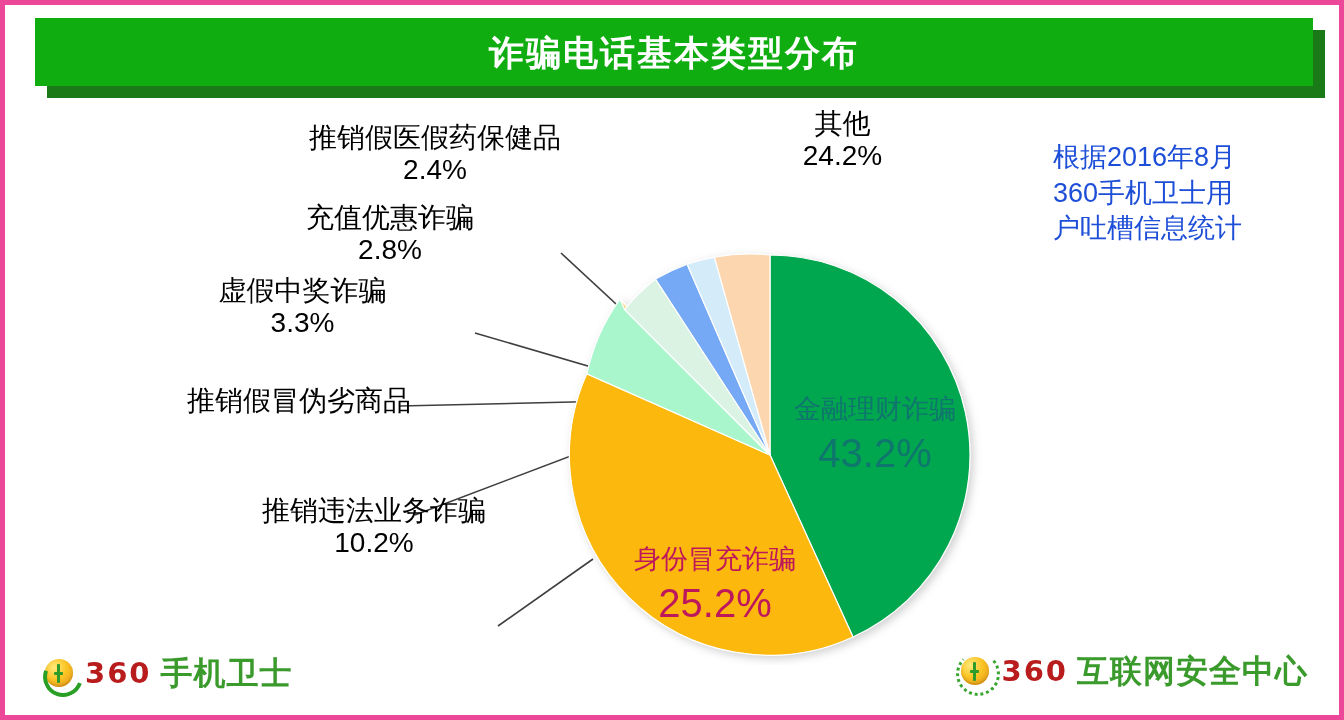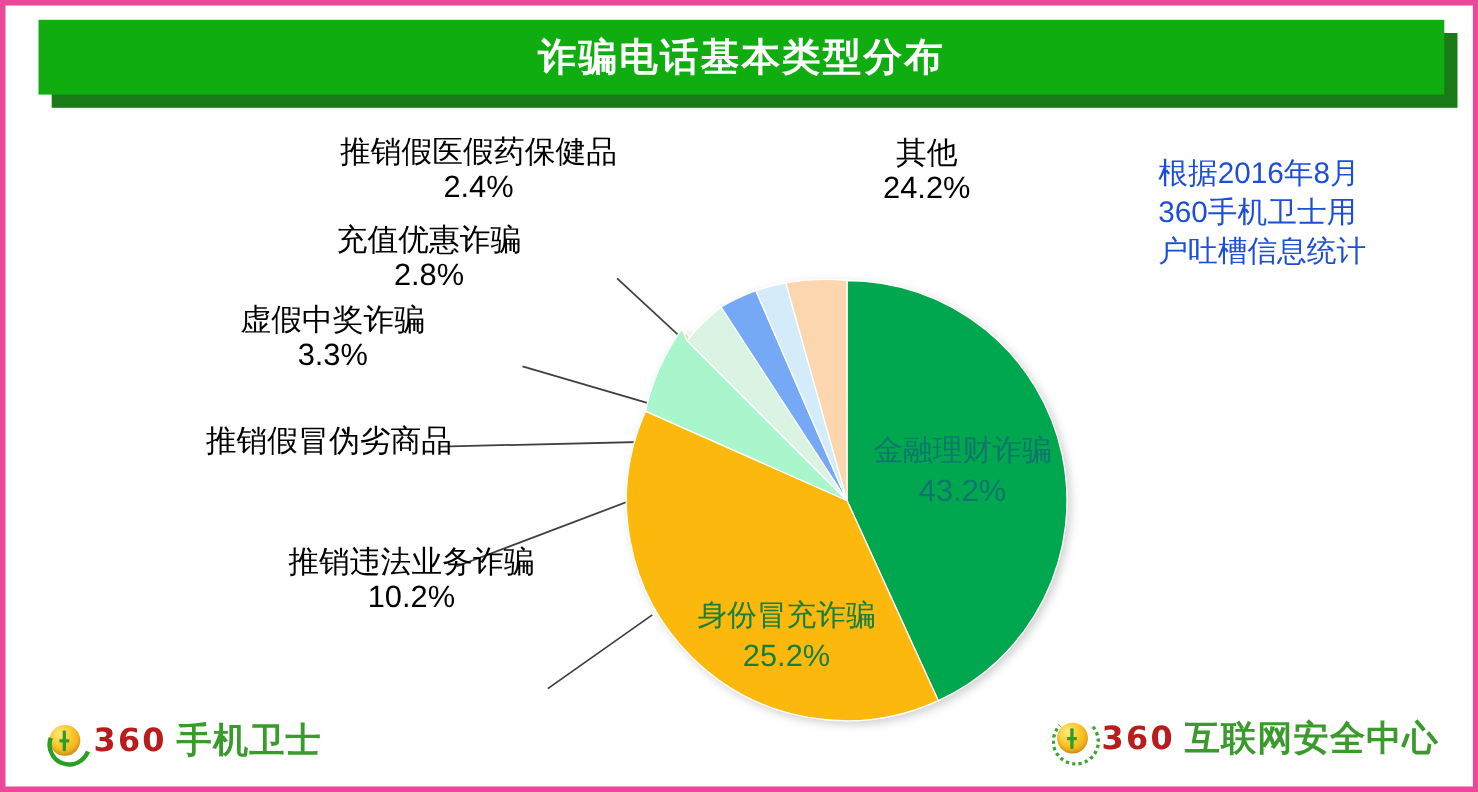--- a/index.html
+++ b/index.html
@@ -59,23 +59,23 @@
     line-height:1.16;
     font-size:28px;
     color:#000;
   }
   .slice-label .pct{display:block;}
   .inner-label{
     position:absolute;text-align:center;white-space:nowrap;
     line-height:1.2;
   }
   .inner-label .nm{display:block;font-size:27px;}
-  .inner-label .pct{display:block;font-size:28px;margin-top:4px;}
+  .inner-label .pct{display:block;font-size:40px;margin-top:4px;}
   .inner-green{color:#0f766e;}
-  .inner-orange{color:#15803d;}
+  .inner-orange{color:#be185d;}
 
   
   .footer{
     position:absolute;left:5px;bottom:5px;width:1334px;height:62px;
   }
   .logo{
     position:absolute;display:flex;align-items:center;gap:9px;
   }
   .logo-left{left:32px;top:8px;}
   .logo-right{right:36px;top:6px;}
@@ -193,21 +193,21 @@
 
     <div class="slice-label" style="left:178px;top:280px;width:232px;">
       <span>推销假冒伪劣商品</span>
     </div>
 
     <div class="slice-label" style="left:245px;top:390px;width:248px;">
       <span>推销违法业务诈骗</span>
       <span class="pct">10.2%</span>
     </div>
 
-    <div class="slice-label" style="left:760px;top:18px;width:155px;">
+    <div class="slice-label" style="left:760px;top:3px;width:155px;">
       <span>其他</span>
       <span class="pct">24.2%</span>
     </div>
 
     <div class="inner-label inner-green" style="left:775px;top:288px;width:190px;">
       <span class="nm">金融理财诈骗</span>
       <span class="pct">43.2%</span>
     </div>
 
     <div class="inner-label inner-orange" style="left:620px;top:438px;width:180px;">

